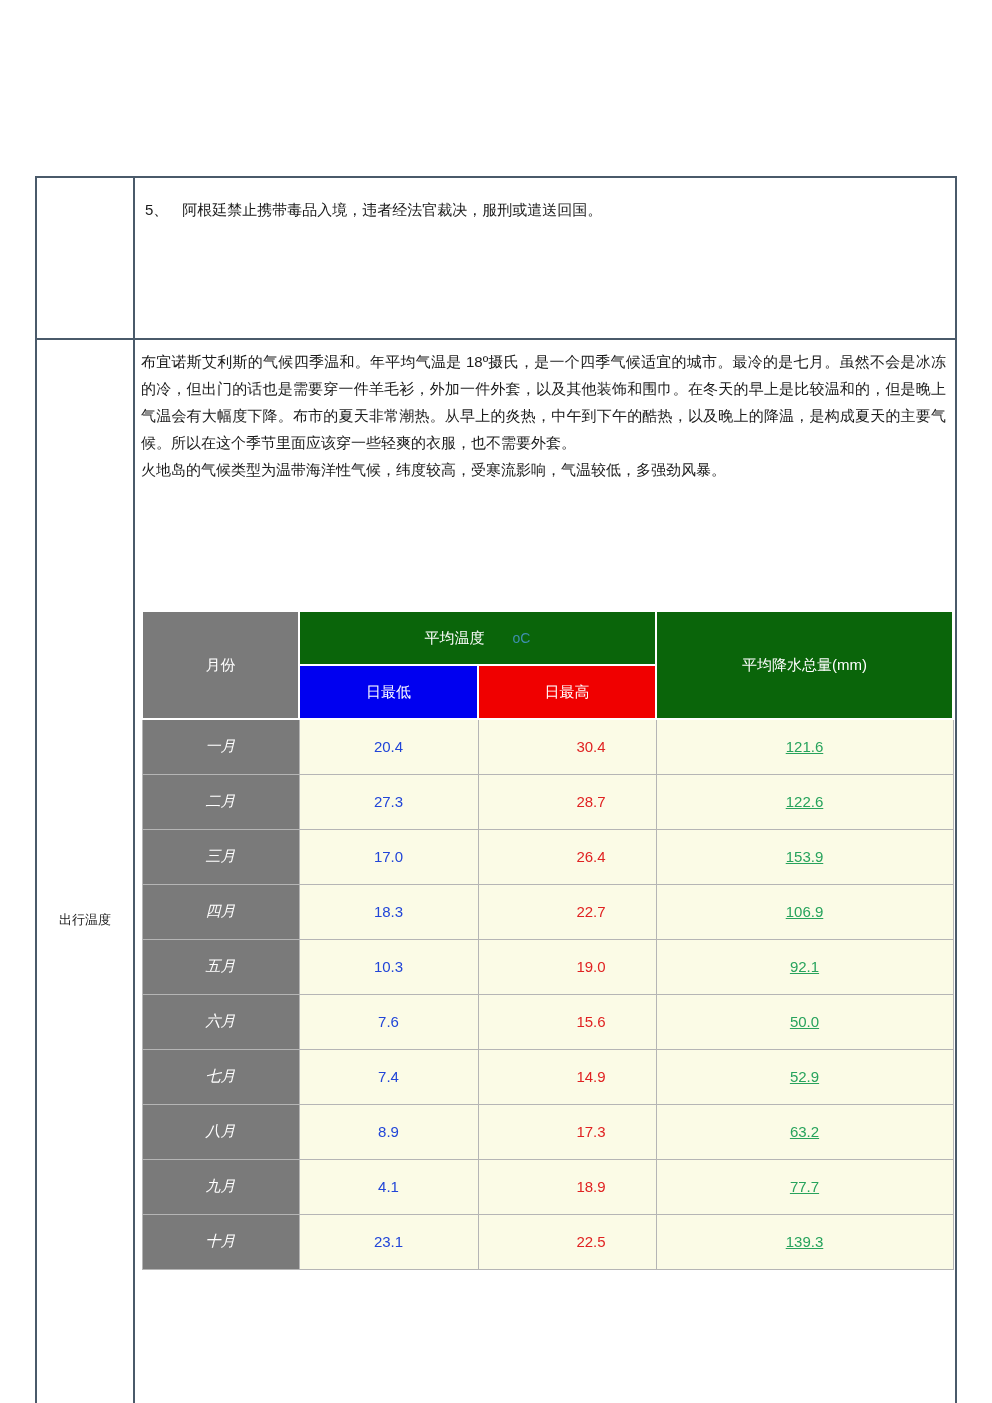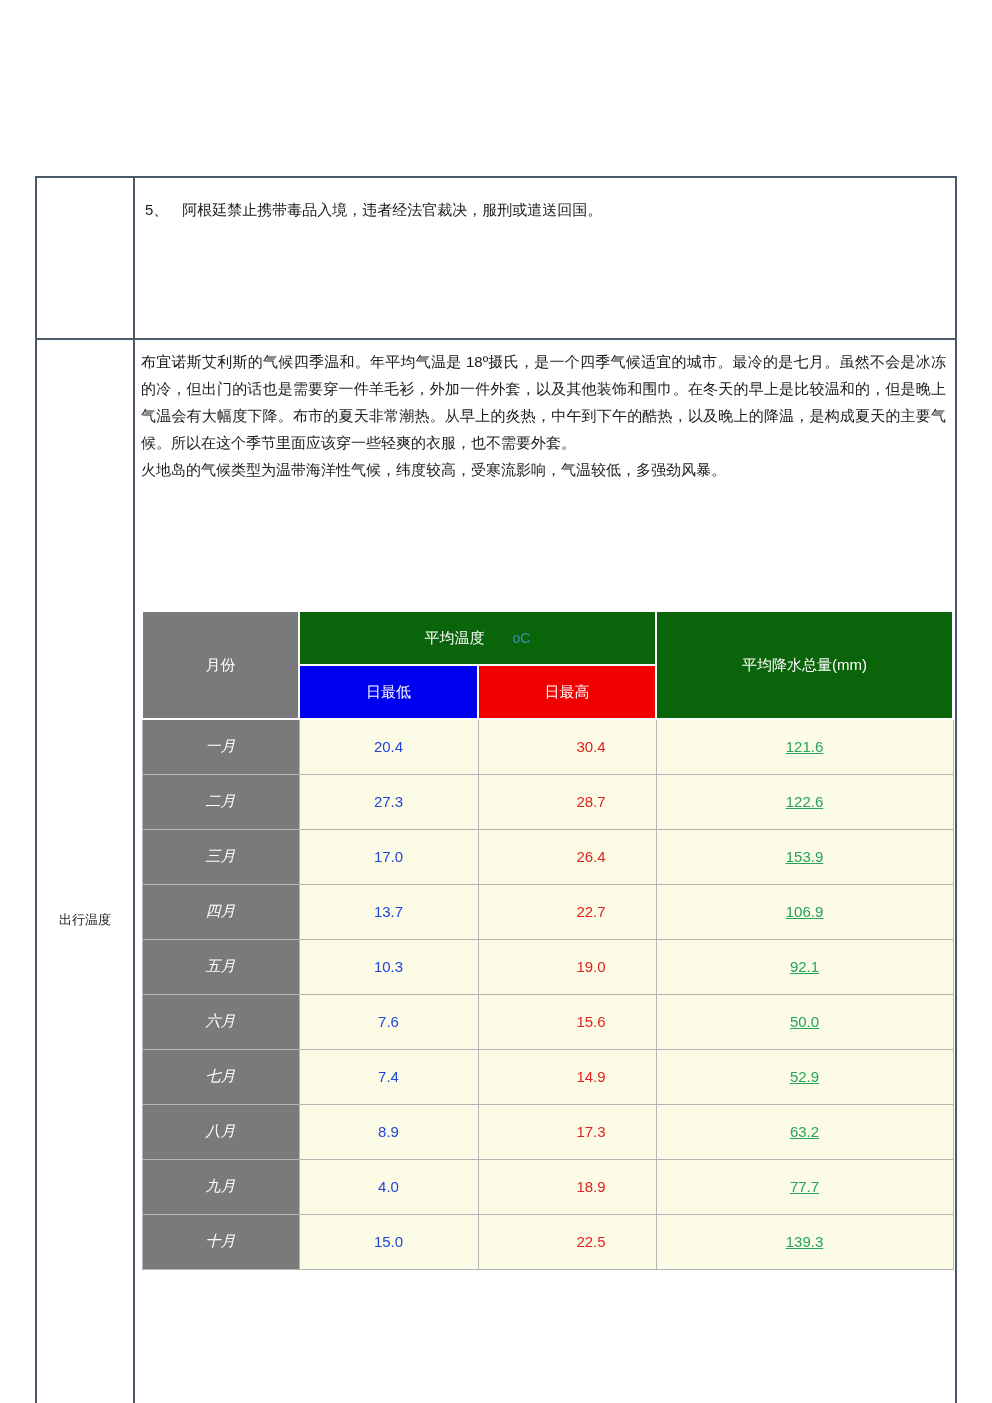--- a/index.html
+++ b/index.html
@@ -184,21 +184,21 @@
               <td class="vpre">122.6</td>
             </tr>
               <tr>
               <td class="mcell">三月</td>
               <td class="vmin">17.0</td>
               <td class="vmax">26.4</td>
               <td class="vpre">153.9</td>
             </tr>
               <tr>
               <td class="mcell">四月</td>
-              <td class="vmin">13.7</td>
+              <td class="vmin">18.3</td>
               <td class="vmax">22.7</td>
               <td class="vpre">106.9</td>
             </tr>
               <tr>
               <td class="mcell">五月</td>
               <td class="vmin">10.3</td>
               <td class="vmax">19.0</td>
               <td class="vpre">92.1</td>
             </tr>
               <tr>
@@ -214,27 +214,27 @@
               <td class="vpre">52.9</td>
             </tr>
               <tr>
               <td class="mcell">八月</td>
               <td class="vmin">8.9</td>
               <td class="vmax">17.3</td>
               <td class="vpre">63.2</td>
             </tr>
               <tr>
               <td class="mcell">九月</td>
-              <td class="vmin">4.0</td>
+              <td class="vmin">4.1</td>
               <td class="vmax">18.9</td>
               <td class="vpre">77.7</td>
             </tr>
               <tr>
               <td class="mcell">十月</td>
-              <td class="vmin">15.0</td>
+              <td class="vmin">23.1</td>
               <td class="vmax">22.5</td>
               <td class="vpre">139.3</td>
             </tr>
             </tbody>
         </table>
 
       </div>
     </div>
 
   </div>

